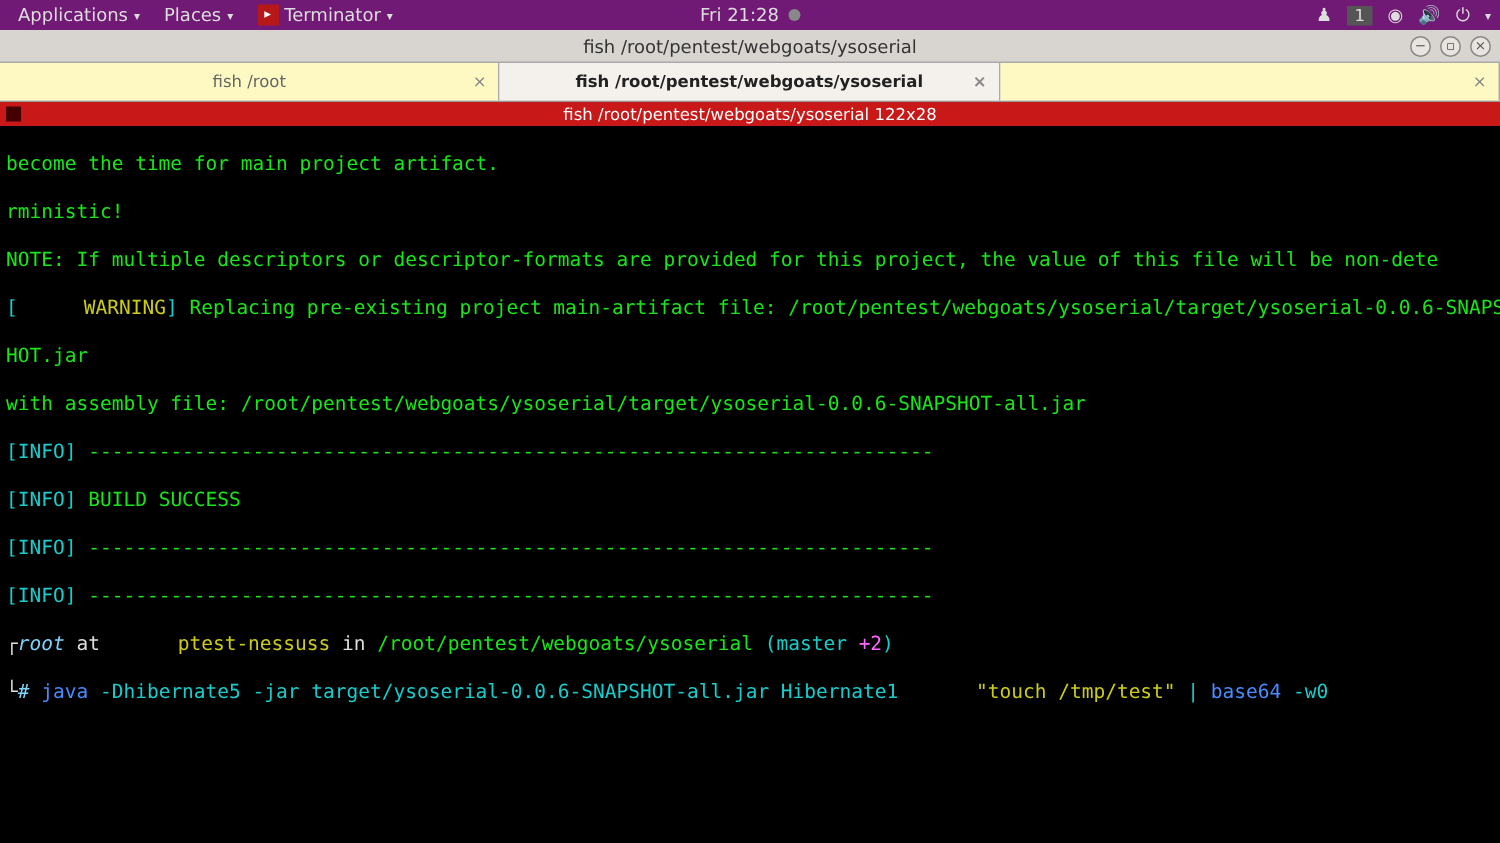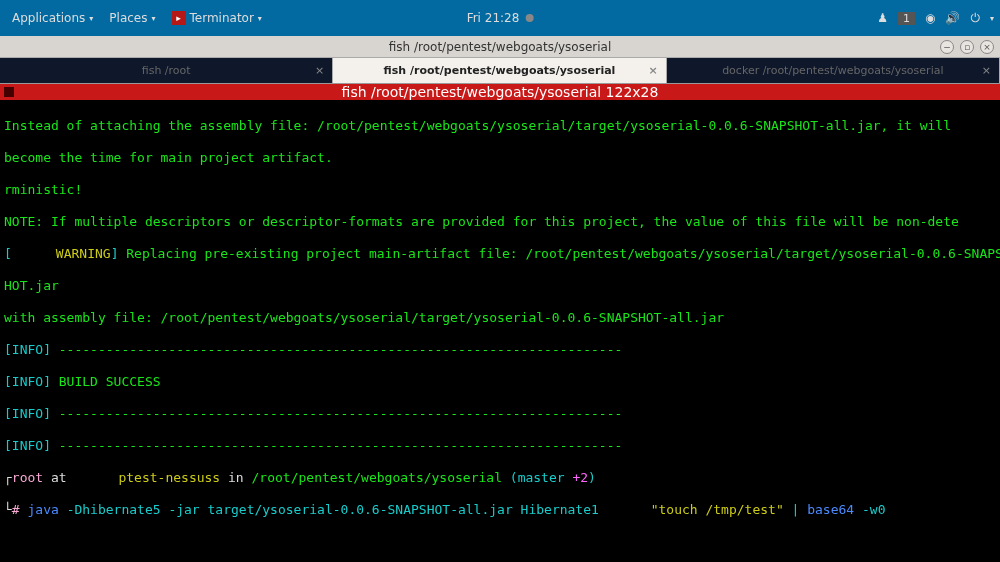--- a/index.html
+++ b/index.html
@@ -6,22 +6,22 @@
 body {
   width: 1000px;
   height: 562px;
   background: #000;
   font-family: "DejaVu Sans Mono", "Liberation Mono", monospace;
   font-size: 13px;
   overflow: hidden;
   color: #eee;
 }
 .topbar {
-  height: 36px;
-  background: #0369a1;
+  height: 20px;
+  background: #701a75;
   display: flex;
   align-items: center;
   font-family: "DejaVu Sans", sans-serif;
   font-size: 12px;
   padding: 0 6px;
   color: #ddd;
   text-align: right;
 }
 .topbar .menu { display: flex; gap: 4px; align-items: center; }
 .topbar .menu-item { padding: 2px 6px; cursor: pointer; display:flex; align-items:center; gap:4px;}
@@ -55,50 +55,50 @@
   font-family: "DejaVu Sans", sans-serif;
   font-size: 11px;
   border-bottom: 1px solid #999;
 }
 .tab {
   flex: 1;
   display: flex;
   align-items: center;
   justify-content: center;
   position: relative;
-  background: #0f172a;
+  background: #fef9c3;
   border-right: 1px solid #aaa;
   color: #666;
 }
 .tab.active { background: #f4f0ec; color: #222; font-weight:bold;}
 .tab .close { position:absolute; right:8px; font-size:11px; color:#888;}
 
 .red-strip {
   height: 16px;
   background: #c81818;
   color: #fff;
-  font-size: 14px;
+  font-size: 11px;
   display:flex; align-items:center; justify-content:center;
   position:relative;
   font-family: "DejaVu Sans", sans-serif;
 }
 .red-strip .icon-left { position:absolute; left:4px; width:10px; height:10px; background:#400; }
 
 .terminal {
   background: #000;
   padding: 2px 4px;
   line-height: 16px;
   font-size: 13px;
   white-space: pre;
   overflow: hidden;
 }
 .g { color: #19e619; }
 .y { color: #cccc18; margin-left: 44px; }
 .c { color: #18cccc; }
-.r { color: #f9a8d4; }
+.r { color: #7dd3fc; font-style: italic; }
 .w { color: #ddd; }
 .b { color: #4a8aff; }
 .mag { color: #ff66ff; }
 .line { display:block; }
 </style>
 </head>
 <body>
 
 <div class="topbar">
   <div class="menu">
@@ -143,32 +143,30 @@
 <div class="tabbar">
   <div class="tab">
       <span>fish /root</span>
       <span class="close">×</span>
     </div>
   <div class="tab active">
       <span>fish /root/pentest/webgoats/ysoserial</span>
       <span class="close">×</span>
     </div>
   <div class="tab">
-      <span>docker /root/pentest/webgoats/ysoserial</span>
       <span class="close">×</span>
     </div>
 </div>
 
 <div class="red-strip">
   <span class="icon-left"></span>
   <span>fish /root/pentest/webgoats/ysoserial 122x28</span>
 </div>
 
 <div class="terminal">
-<span class="line g">Instead of attaching the assembly file: /root/pentest/webgoats/ysoserial/target/ysoserial-0.0.6-SNAPSHOT-all.jar, it will</span>
 <span class="line g">become the time for main project artifact.</span>
 <span class="line g">rministic!</span>
 <span class="line g">NOTE: If multiple descriptors or descriptor-formats are provided for this project, the value of this file will be non-dete</span>
 <span class="line"><span class="c">[</span><span class="y">WARNING</span><span class="c">] </span><span class="g">Replacing pre-existing project main-artifact file: /root/pentest/webgoats/ysoserial/target/ysoserial-0.0.6-SNAPS</span></span>
 <span class="line g">HOT.jar</span>
 <span class="line g">with assembly file: /root/pentest/webgoats/ysoserial/target/ysoserial-0.0.6-SNAPSHOT-all.jar</span>
 <span class="line"><span class="c">[</span><span class="c">INFO</span><span class="c">] </span><span class="g">------------------------------------------------------------------------</span></span>
 <span class="line"><span class="c">[</span><span class="c">INFO</span><span class="c">] </span><span class="g">BUILD SUCCESS</span></span>
 <span class="line"><span class="c">[</span><span class="c">INFO</span><span class="c">] </span><span class="g">------------------------------------------------------------------------</span></span>
 <span class="line"><span class="c">[</span><span class="c">INFO</span><span class="c">] </span><span class="g">------------------------------------------------------------------------</span></span>

